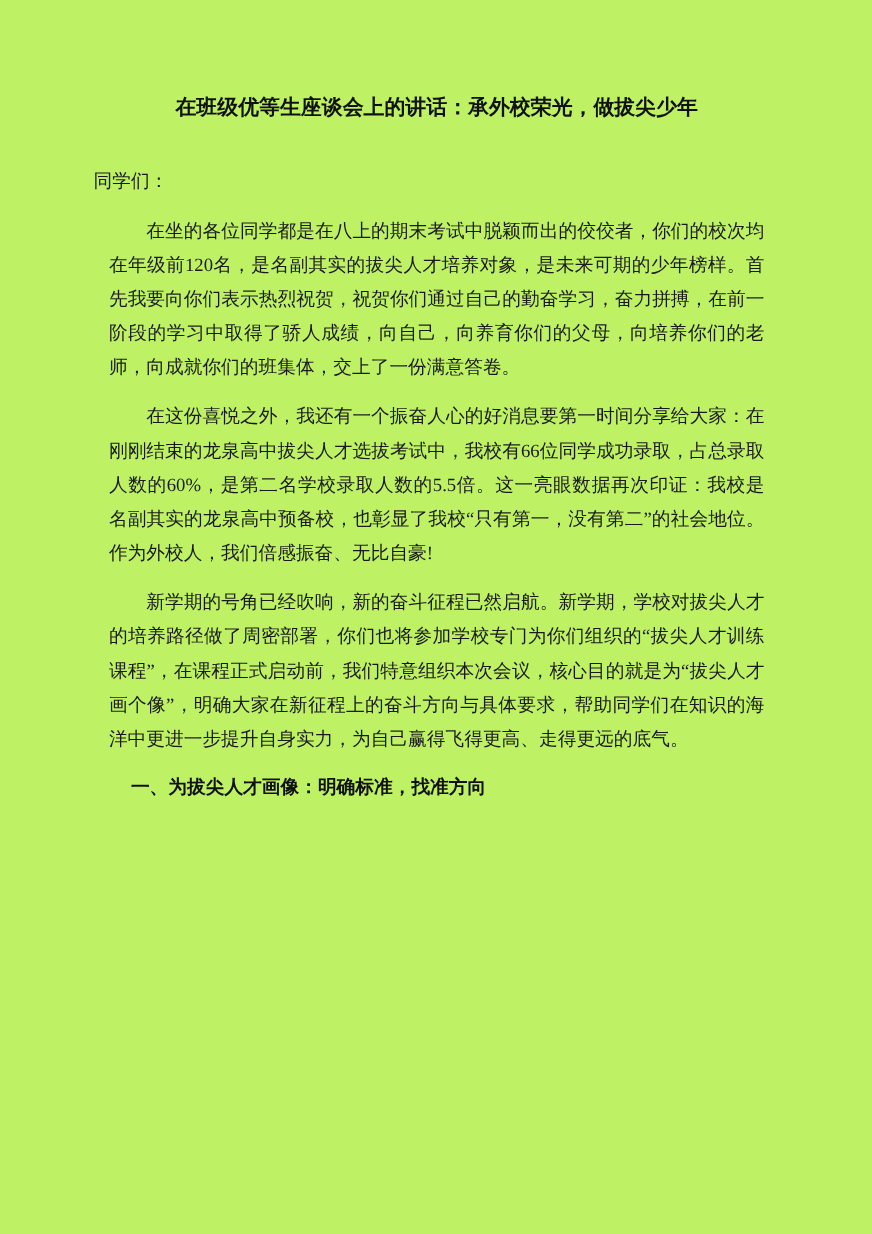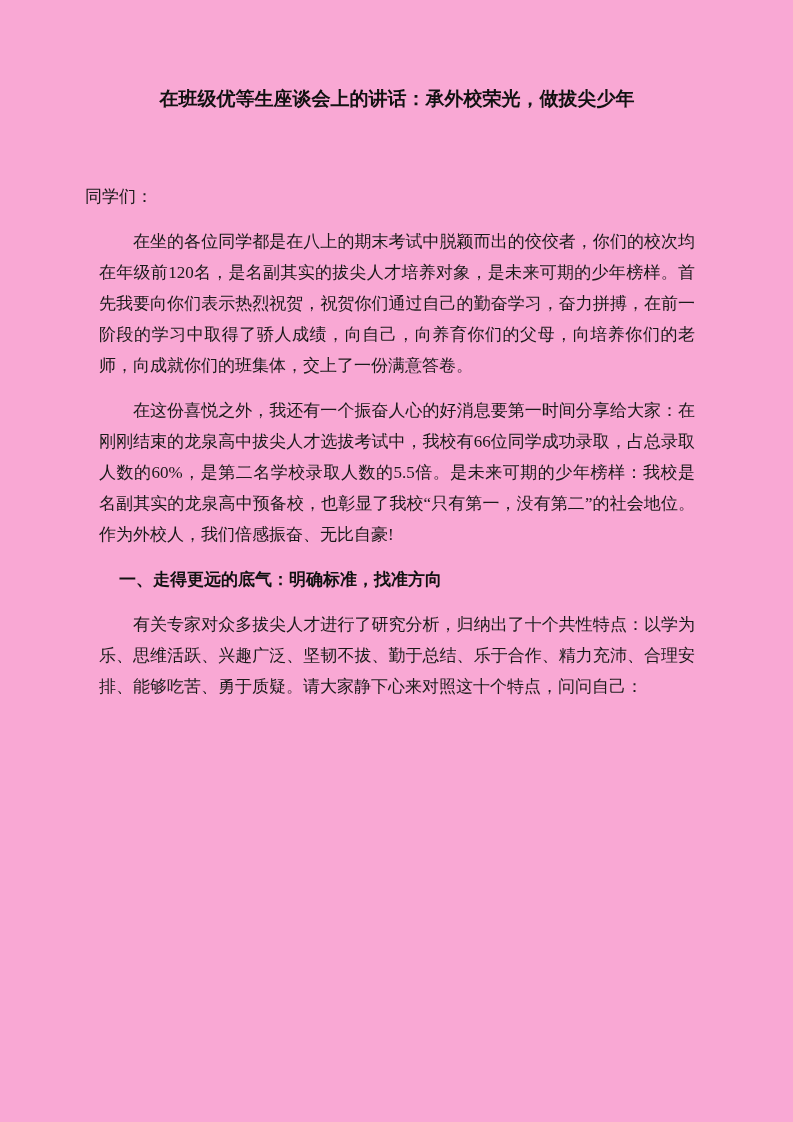--- a/index.html
+++ b/index.html
@@ -5,21 +5,21 @@
   html, body {
     margin: 0;
     padding: 0;
     background: #ffffff;
   }
   .page {
     position: relative;
     width: 793px;
     height: 1122px;
     margin: 0 auto;
-    background: #f9a8d4;
+    background: #bef264;
     box-sizing: border-box;
     padding: 85px 84px 0 85px;
     color: #111111;
     overflow: hidden;
   }
   .doc-title {
     margin: 0;
     text-align: center;
     font-family: "Liberation Serif", "DejaVu Serif", serif;
     font-size: 19px;
@@ -28,21 +28,21 @@
     color: #111111;
   }
   .doc-body {
     font-family: "Liberation Serif", "DejaVu Serif", serif;
     font-size: 17px;
     line-height: 31px;
     text-align: justify;
     color: #1a1a1a;
   }
   .salutation {
-    margin: 68px 0 0 0;
+    margin: 36px 0 0 0;
     text-indent: 0;
   }
   .para {
     margin: 14px;
     text-indent: 2em;
   }
   .section-heading {
     margin: 0;
     text-indent: 2em;
     font-family: "DejaVu Sans", "Liberation Sans", sans-serif;
@@ -56,21 +56,21 @@
 <body>
 
 <div class="page">
   <h1 class="doc-title">在班级优等生座谈会上的讲话：承外校荣光，做拔尖少年</h1>
 
   <div class="doc-body">
     <p class="doc-body salutation">同学们：</p>
 
     <p class="para">在坐的各位同学都是在八上的期末考试中脱颖而出的佼佼者，你们的校次均在年级前120名，是名副其实的拔尖人才培养对象，是未来可期的少年榜样。首先我要向你们表示热烈祝贺，祝贺你们通过自己的勤奋学习，奋力拼搏，在前一阶段的学习中取得了骄人成绩，向自己，向养育你们的父母，向培养你们的老师，向成就你们的班集体，交上了一份满意答卷。</p>
 
-    <p class="para">在这份喜悦之外，我还有一个振奋人心的好消息要第一时间分享给大家：在刚刚结束的龙泉高中拔尖人才选拔考试中，我校有66位同学成功录取，占总录取人数的60%，是第二名学校录取人数的5.5倍。是未来可期的少年榜样：我校是名副其实的龙泉高中预备校，也彰显了我校“只有第一，没有第二”的社会地位。作为外校人，我们倍感振奋、无比自豪!</p>
+    <p class="para">在这份喜悦之外，我还有一个振奋人心的好消息要第一时间分享给大家：在刚刚结束的龙泉高中拔尖人才选拔考试中，我校有66位同学成功录取，占总录取人数的60%，是第二名学校录取人数的5.5倍。这一亮眼数据再次印证：我校是名副其实的龙泉高中预备校，也彰显了我校“只有第一，没有第二”的社会地位。作为外校人，我们倍感振奋、无比自豪!</p>
+
+    <p class="para">新学期的号角已经吹响，新的奋斗征程已然启航。新学期，学校对拔尖人才的培养路径做了周密部署，你们也将参加学校专门为你们组织的“拔尖人才训练课程”，在课程正式启动前，我们特意组织本次会议，核心目的就是为“拔尖人才画个像”，明确大家在新征程上的奋斗方向与具体要求，帮助同学们在知识的海洋中更进一步提升自身实力，为自己赢得飞得更高、走得更远的底气。</p>
+
+    <p class="section-heading">一、为拔尖人才画像：明确标准，找准方向</p>
 
 
-    <p class="section-heading">一、走得更远的底气：明确标准，找准方向</p>
-
-
-    <p class="para">有关专家对众多拔尖人才进行了研究分析，归纳出了十个共性特点：以学为乐、思维活跃、兴趣广泛、坚韧不拔、勤于总结、乐于合作、精力充沛、合理安排、能够吃苦、勇于质疑。请大家静下心来对照这十个特点，问问自己：</p>
   </div>
 </div>
 
 </body></html>

